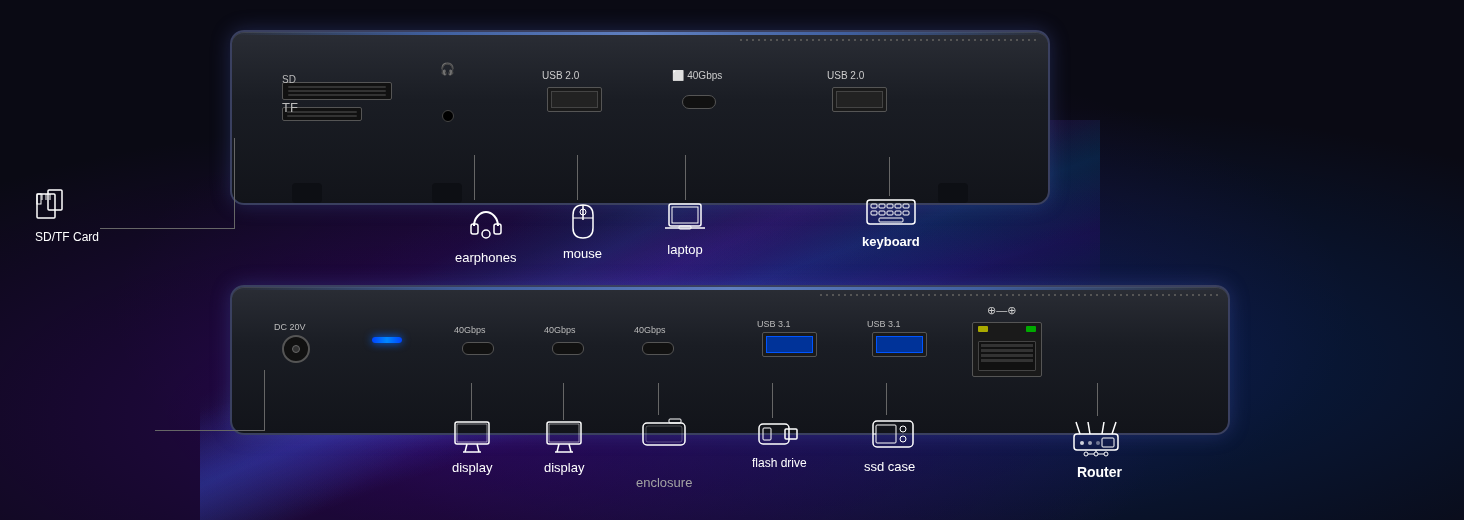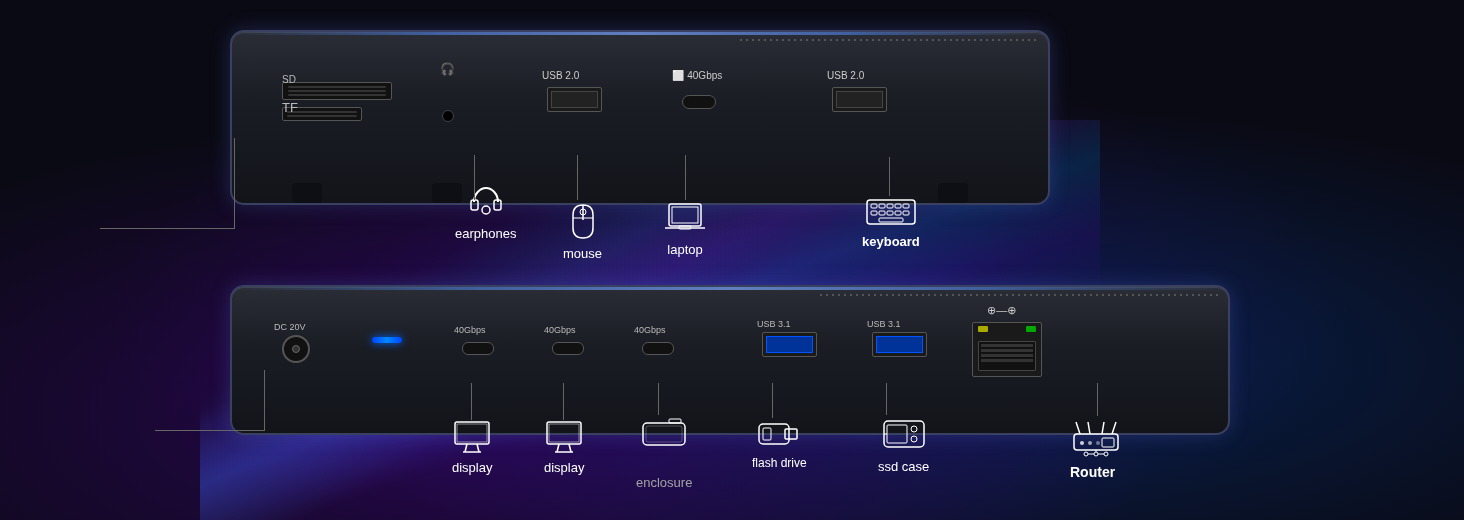--- a/index.html
+++ b/index.html
@@ -176,25 +176,38 @@
       <div style="position:absolute;top:3px;left:3px;right:3px;bottom:3px;background:#222;border:1px solid #444;"></div>
     </div>
 
     <span class="port-ann" style="top:38px;left:310px;">USB 2.0</span>
     <span class="port-ann" style="top:38px;left:440px;">⬜ 40Gbps</span>
     <span class="port-ann" style="top:38px;left:595px;">USB 2.0</span>
 
     <span style="position:absolute;top:30px;left:208px;color:#ccc;font-size:12px;">🎧</span>
   </div>
 
+  <div style="position:absolute;top:188px;left:35px;">
+    
+    <svg width="30" height="36" viewBox="0 0 30 36">
+      <rect x="2" y="6" width="18" height="24" rx="1" fill="none" stroke="white" stroke-width="1.5"></rect>
+      <rect x="2" y="6" width="4" height="10" fill="none" stroke="white" stroke-width="1"></rect>
+      <line x1="7" y1="6" x2="7" y2="12" stroke="white" stroke-width="1"></line>
+      <line x1="11" y1="6" x2="11" y2="12" stroke="white" stroke-width="1"></line>
+      <line x1="15" y1="6" x2="15" y2="12" stroke="white" stroke-width="1"></line>
+
+      <rect x="13" y="2" width="14" height="20" rx="1" fill="none" stroke="white" stroke-width="1.5"></rect>
+    </svg>
+    <div style="color:white;font-size:12px;text-align:center;margin-top:2px;">SD/TF Card</div>
+  </div>
 
   <div style="position:absolute;top:228px;left:100px;width:135px;height:1px;background:#666;"></div>
   <div style="position:absolute;top:138px;left:234px;width:1px;height:90px;background:#666;"></div>
 
-  <div style="position:absolute;top:184px;left:455px;text-align:center;">
+  <div style="position:absolute;top:208px;left:455px;text-align:center;">
     <svg width="36" height="36" viewBox="0 0 36 36">
       <path d="M6 18 C6 10 12 4 18 4 C24 4 30 10 30 18" fill="none" stroke="white" stroke-width="2"></path>
       <rect x="3" y="16" width="7" height="10" rx="2" fill="none" stroke="white" stroke-width="1.5"></rect>
       <rect x="26" y="16" width="7" height="10" rx="2" fill="none" stroke="white" stroke-width="1.5"></rect>
       <circle cx="18" cy="26" r="4" fill="none" stroke="white" stroke-width="1.5"></circle>
     </svg>
     <div style="color:white;font-size:13px;margin-top:2px;">earphones</div>
   </div>
 
   <div style="position:absolute;top:155px;left:474px;width:1px;height:45px;background:#666;"></div>
@@ -332,34 +345,34 @@
     <svg width="44" height="32" viewBox="0 0 44 32">
       <rect x="2" y="6" width="30" height="20" rx="4" fill="none" stroke="white" stroke-width="1.5"></rect>
       <rect x="28" y="11" width="12" height="10" rx="1" fill="none" stroke="white" stroke-width="1.5"></rect>
       <rect x="6" y="10" width="8" height="12" rx="1" fill="none" stroke="white" stroke-width="1"></rect>
     </svg>
     <div style="color:white;font-size:12px;margin-top:2px;">flash drive</div>
   </div>
 
   <div style="position:absolute;top:383px;left:772px;width:1px;height:35px;background:#666;"></div>
 
-  <div style="position:absolute;top:415px;left:864px;text-align:center;margin-left:14px;">
+  <div style="position:absolute;top:415px;left:864px;text-align:right;">
     <svg width="44" height="38" viewBox="0 0 44 38">
       <rect x="2" y="6" width="40" height="26" rx="4" fill="none" stroke="white" stroke-width="1.5"></rect>
       <rect x="5" y="10" width="20" height="18" rx="1" fill="none" stroke="white" stroke-width="1"></rect>
       <circle cx="32" cy="14" r="3" fill="none" stroke="white" stroke-width="1"></circle>
       <circle cx="32" cy="24" r="3" fill="none" stroke="white" stroke-width="1"></circle>
       <line x1="2" y1="19" x2="5" y2="19" stroke="white" stroke-width="1"></line>
     </svg>
     <div style="color:white;font-size:13px;margin-top:2px;">ssd case</div>
   </div>
 
   <div style="position:absolute;top:383px;left:886px;width:1px;height:32px;background:#666;"></div>
 
-  <div style="position:absolute;top:416px;left:1070px;text-align:left;">
+  <div style="position:absolute;top:416px;left:1070px;text-align:right;">
     <svg width="52" height="42" viewBox="0 0 52 42">
 
       <rect x="4" y="18" width="44" height="16" rx="3" fill="none" stroke="white" stroke-width="1.5"></rect>
 
       <line x1="10" y1="18" x2="6" y2="6" stroke="white" stroke-width="1.5"></line>
       <line x1="20" y1="18" x2="18" y2="6" stroke="white" stroke-width="1.5"></line>
       <line x1="32" y1="18" x2="34" y2="6" stroke="white" stroke-width="1.5"></line>
       <line x1="42" y1="18" x2="46" y2="6" stroke="white" stroke-width="1.5"></line>
 
       <circle cx="12" cy="27" r="2" fill="white" opacity="0.8"></circle>

